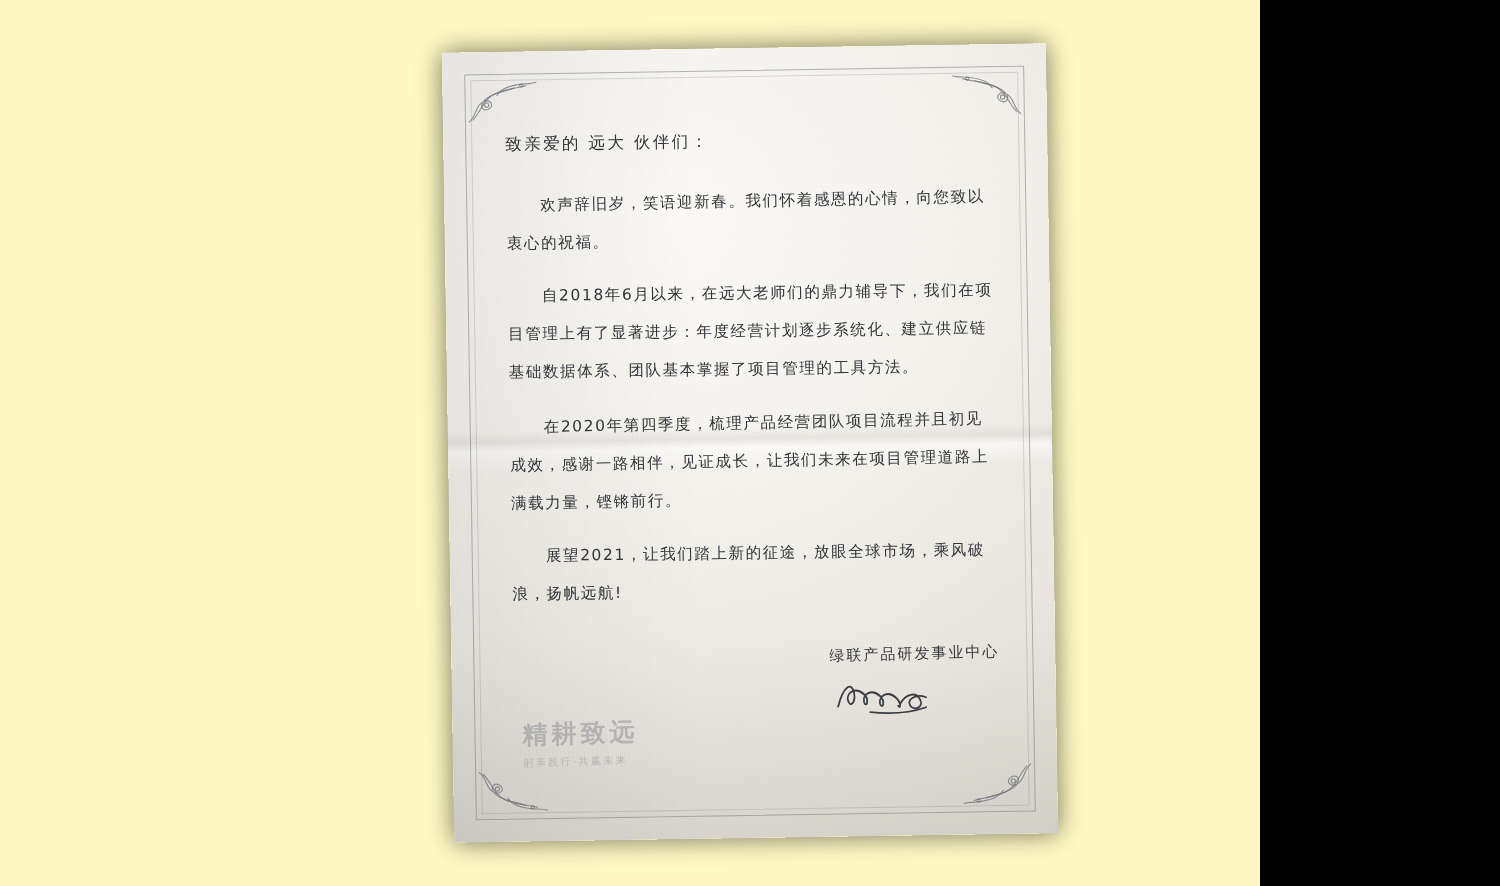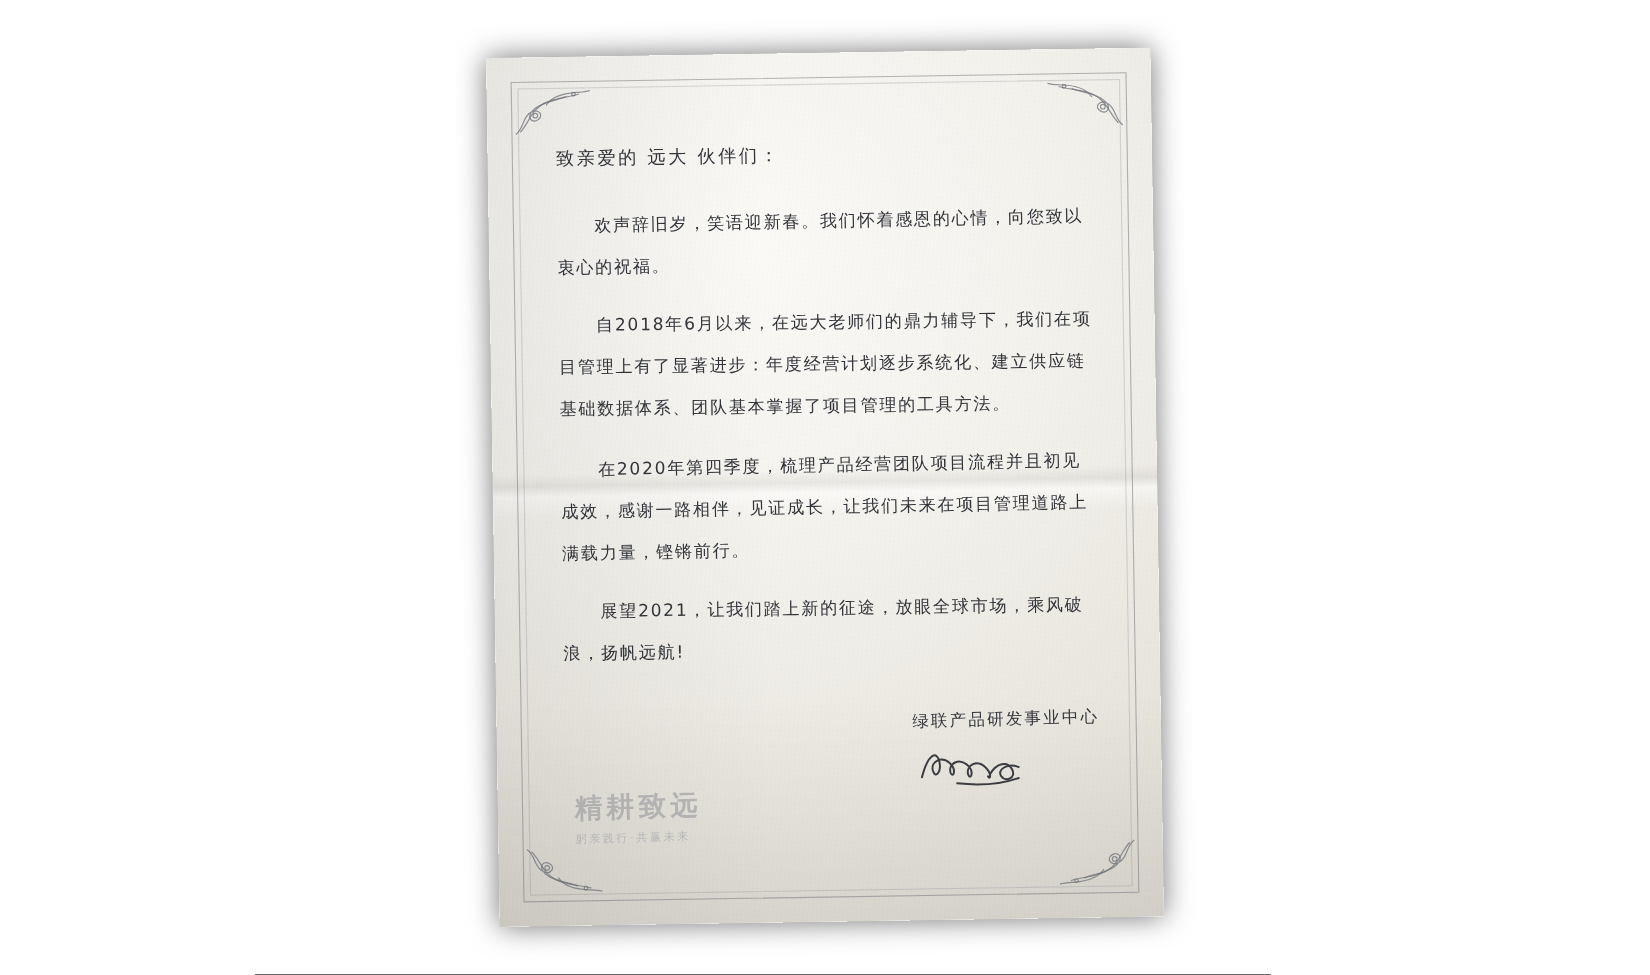--- a/index.html
+++ b/index.html
@@ -9,23 +9,23 @@
   }
   body {
     width: 1500px;
     height: 886px;
     overflow: hidden;
     font-family: "Liberation Sans", sans-serif;
   }
 
   #stage {
     position: relative;
-    width: 1500px;
+    width: 1260px;
     height: 886px;
-    background: #ffffff;
+    background: #fef9c3;
   }
 
   
   #letter-photo {
     position: absolute;
     left: 448px;
     top: 48px;
     width: 604px;
     height: 790px;
     transform: rotate(-0.9deg);

